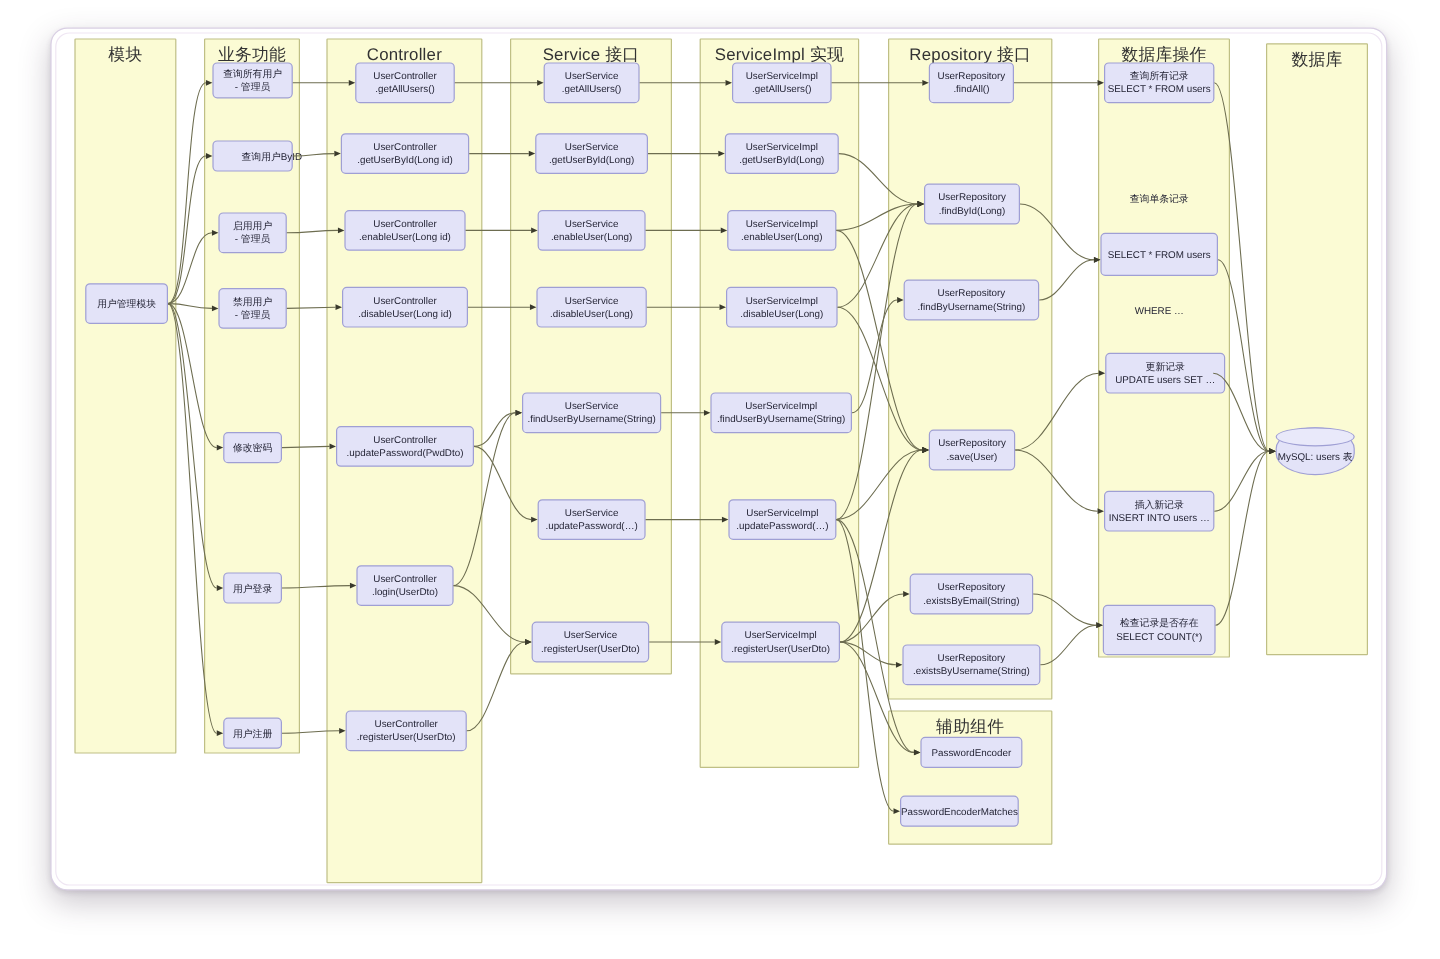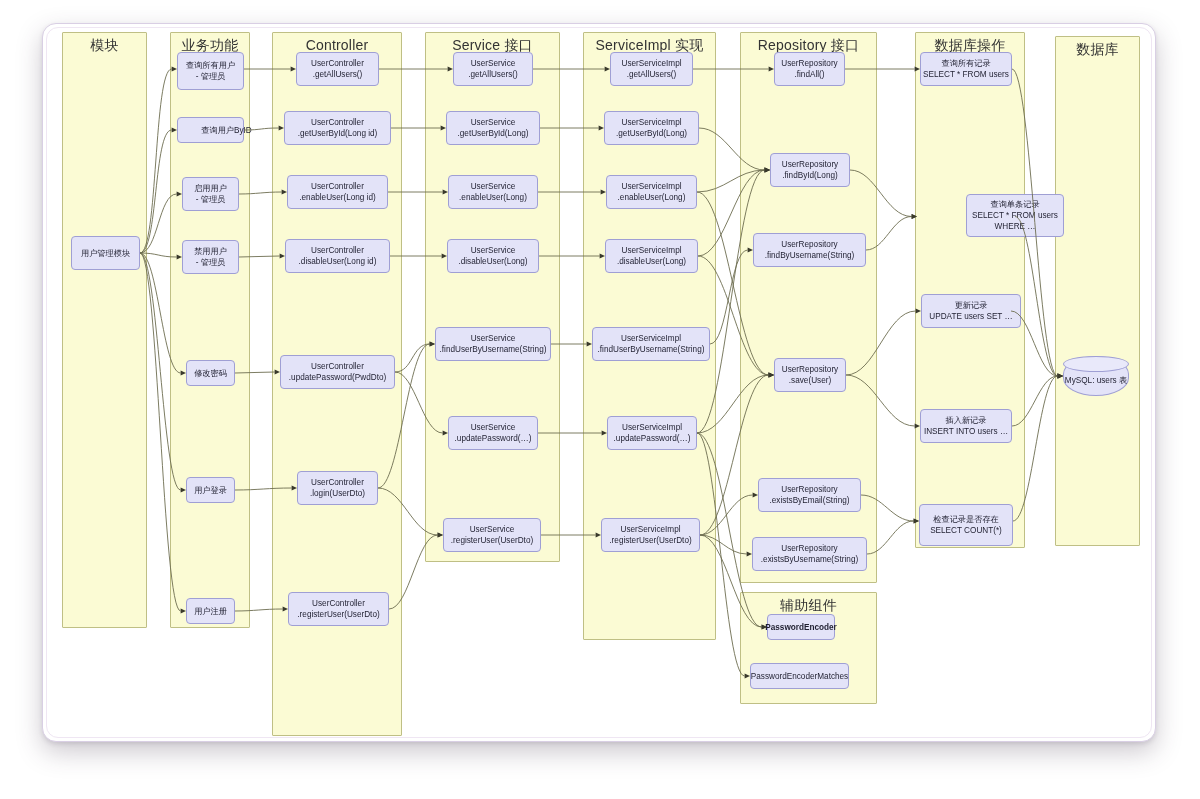--- a/index.html
+++ b/index.html
@@ -91,21 +91,21 @@
       </div>
       <div class="cluster" style="left: 740px; top: 592px; width: 137px; height: 112px;">
         <div class="cluster-title">辅助组件</div>
       </div>
       <div class="cluster" style="left: 1055px; top: 36px; width: 85px; height: 510px; padding-left: 48px;">
         <div class="cluster-title">数据库</div>
       </div>
       <div class="node" style="left: 71px; top: 236px; width: 69px; height: 34px;">
         <span>用户管理模块</span>
       </div>
-      <div class="node" style="left: 177px; top: 52px; width: 67px; height: 38px;">
+      <div class="node" style="left: 177px; top: 52px; width: 67px; height: 30px;">
         <span>查询所有用户</span>
         <span>- 管理员</span>
       </div>
       <div class="node" style="left: 177px; top: 117px; width: 67px; height: 26px; padding-left: 36px;">
         <span>查询用户ByID</span>
       </div>
       <div class="node" style="left: 182px; top: 177px; width: 57px; height: 34px;">
         <span>启用用户</span>
         <span>- 管理员</span>
       </div>
@@ -227,38 +227,38 @@
         <span>.existsByEmail(String)</span>
       </div>
       <div class="node" style="left: 752px; top: 537px; width: 115px; height: 34px;">
         <span>UserRepository</span>
         <span>.existsByUsername(String)</span>
       </div>
       <div class="node" style="left: 920px; top: 52px; width: 92px; height: 34px;">
         <span>查询所有记录</span>
         <span>SELECT * FROM users</span>
       </div>
-      <div class="node" style="left: 966px; top: 194px; width: 98px; height: 43px;">
+      <div class="node" style="left: 917px; top: 194px; width: 98px; height: 36px; gap: 36px;">
         <span>查询单条记录</span>
         <span>SELECT * FROM users</span>
         <span>WHERE …</span>
       </div>
       <div class="node" style="left: 921px; top: 294px; width: 100px; height: 34px;">
         <span>更新记录</span>
         <span>UPDATE users SET …</span>
       </div>
       <div class="node" style="left: 920px; top: 409px; width: 92px; height: 34px;">
         <span>插入新记录</span>
         <span>INSERT INTO users …</span>
       </div>
       <div class="node" style="left: 919px; top: 504px; width: 94px; height: 42px; text-align: center;">
         <span>检查记录是否存在</span>
         <span>SELECT COUNT(*)</span>
       </div>
-      <div class="node" style="left: 767px; top: 614px; width: 68px; height: 26px; font-weight: bold;">
+      <div class="node" style="left: 767px; top: 614px; width: 85px; height: 26px;">
         <span>PasswordEncoder</span>
       </div>
       <div class="node" style="left: 750px; top: 663px; width: 99px; height: 26px;">
         <span>PasswordEncoderMatches</span>
       </div>
       <div class="db-cyl" style="left: 1063px; top: 356px; width: 66px; height: 40px;">
         <div class="cap"></div>
         <div class="lbl">MySQL: users 表</div>
       </div>
     </div>

